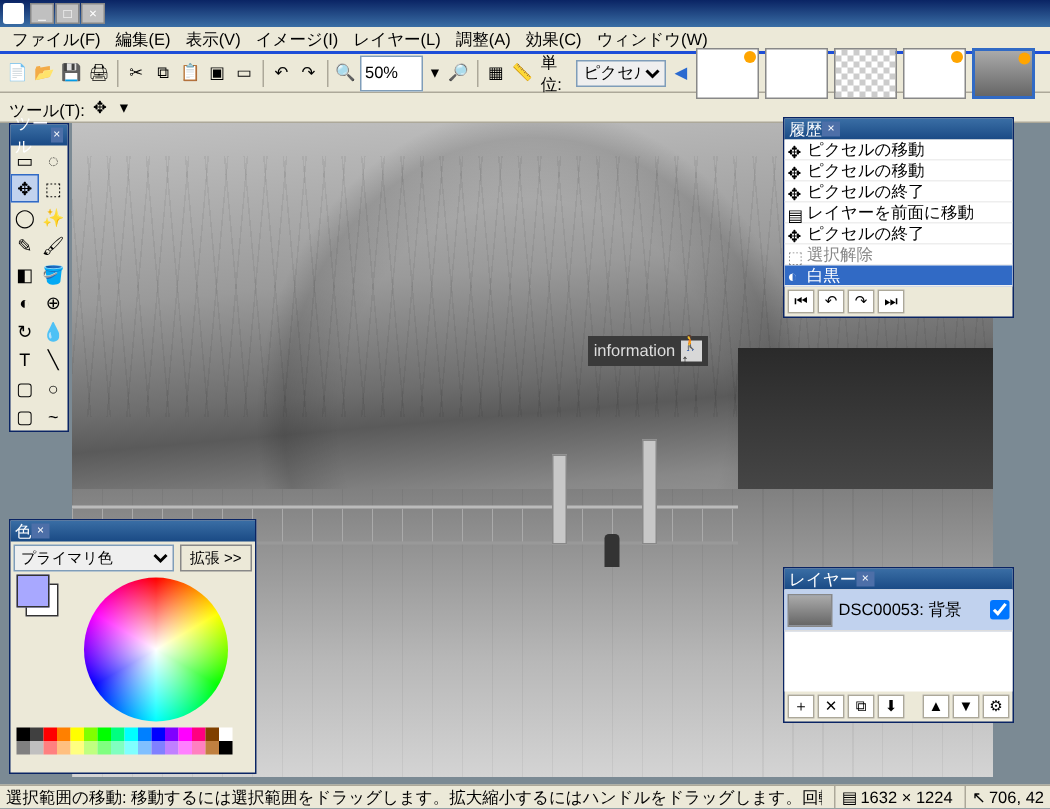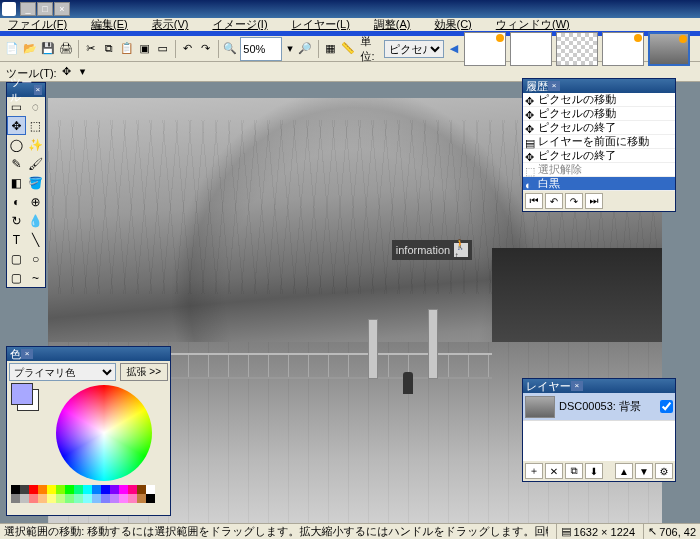--- a/index.html
+++ b/index.html
@@ -2,36 +2,36 @@
 <html><head>
 <meta charset="utf-8">
 <style>
 * { margin:0; padding:0; box-sizing:border-box; font-family:"MS UI Gothic","Meiryo",sans-serif; font-size:11px; }
 body { width:700px; height:539px; background:#7b8a94; overflow:hidden; position:relative; }
 .titlebar { height:18px; background:linear-gradient(#0a2464,#3a6ea5); color:#fff; display:flex; align-items:center; padding:0 2px; }
 .titlebar-icon { width:14px; height:14px; background:#fff; margin-right:4px; border-radius:2px; }
 .titlebar-text { flex:1; font-size:11px; }
 .winbtns { display:flex; gap:1px; }
 .winbtn { width:16px; height:14px; background:#c0c0c0; border:1px solid #888; display:flex; align-items:center; justify-content:center; font-size:9px; cursor:pointer; }
-.menubar { height:18px; background:#ece9d8; display:flex; align-items:center; padding:0 4px; gap:16px; border-bottom:5px solid #1d4ed8;text-decoration:underline; }
+.menubar { height:18px; background:#ece9d8; display:flex; align-items:center; padding:0 4px; gap:2px; border-bottom:2px solid #1d4ed8; }
 .menu-item { padding:1px 4px; cursor:pointer; }
 .toolbar { height:26px; background:#ece9d8; display:flex; align-items:center; padding:0 4px; gap:2px; border-bottom:1px solid #aca899; }
 .tbtn { width:20px; height:20px; display:flex; align-items:center; justify-content:center; cursor:pointer; border:1px solid transparent; }
 .sep { width:1px; height:18px; background:#aca899; margin:0 2px; }
 .zoom-input { width:42px; height:24px; border:1px solid #7f9db9; font-size:11px; padding:0 2px; }
 .unit-label { margin:0 2px; }
 .unit-select { width:60px; height:18px; border:1px solid #7f9db9; font-size:11px; }
 .thumbs { display:flex; gap:4px; margin-left:auto; padding-right:6px; align-items:center; }
 .thumb { width:42px; height:34px; background:#fff; border:1px solid #888; position:relative; cursor:pointer; }
 .thumb.checker { background:repeating-conic-gradient(#ccc 0 25%,#fff 0 50%) 0 0/8px 8px; }
 .thumb.sel { border:2px solid #316ac5; }
 .thumb-dot { position:absolute; top:1px; right:1px; width:8px; height:8px; background:orange; border-radius:50%; }
 .tooloptbar { height:20px; background:#ece9d8; display:flex; align-items:flex-end; padding:0 6px; border-bottom:1px solid #aca899; }
 .canvas-area { position:absolute; top:82px; left:0; right:0; bottom:16px; background:#7b8a94; }
-.canvas { position:absolute; top:16px; left:48px; width:614px; height:436px; background:linear-gradient(180deg,#b8b8b8 0%,#888 30%,#6a6a6a 50%,#a8a8a8 70%,#c4c4c4 100%); overflow:hidden; }
+.canvas { position:absolute; top:0; left:48px; width:614px; height:436px; background:linear-gradient(180deg,#b8b8b8 0%,#888 30%,#6a6a6a 50%,#a8a8a8 70%,#c4c4c4 100%); overflow:hidden; }
 .perspective { position:absolute; inset:0; background:
   radial-gradient(ellipse 60% 95% at 50% 45%, transparent 35%, rgba(0,0,0,.12) 45%, transparent 50%),
   linear-gradient(175deg,#c2c2c2 0%,#9a9a9a 25%,#6e6e6e 40%,#5a5a5a 45%,#888 55%,#b8b8b8 75%,#d0d0d0 100%);
 }
 .floor { position:absolute; bottom:0; left:0; right:0; height:44%; background:linear-gradient(180deg,#808080 0%,#b8b8b8 60%,#d4d4d4 100%); }
 .floor::before{content:"";position:absolute;inset:0;background:repeating-linear-gradient(90deg,rgba(0,0,0,.05) 0,rgba(0,0,0,.05) 1px,transparent 1px,transparent 20px);}
 .ceiling-lines{position:absolute;top:5%;left:0;right:0;height:40%;background:repeating-linear-gradient(95deg,transparent 0,transparent 12px,rgba(0,0,0,.06) 12px,rgba(0,0,0,.06) 13px),repeating-linear-gradient(85deg,transparent 0,transparent 12px,rgba(0,0,0,.06) 12px,rgba(0,0,0,.06) 13px);}
 .sign { position:absolute; top:142px; right:190px; width:80px; height:20px; background:#3a3a3a; color:#ddd; font-size:8px; display:flex; align-items:center; justify-content:center; gap:4px;}
 .sign-arrow{width:14px;height:14px;background:#d8d8d8;display:flex;align-items:center;justify-content:center;font-size:10px;color:#333;}
 .shops{position:absolute;right:0;top:150px;bottom:140px;width:170px;background:linear-gradient(180deg,#2a2a2a 0%,#555 100%);} 

